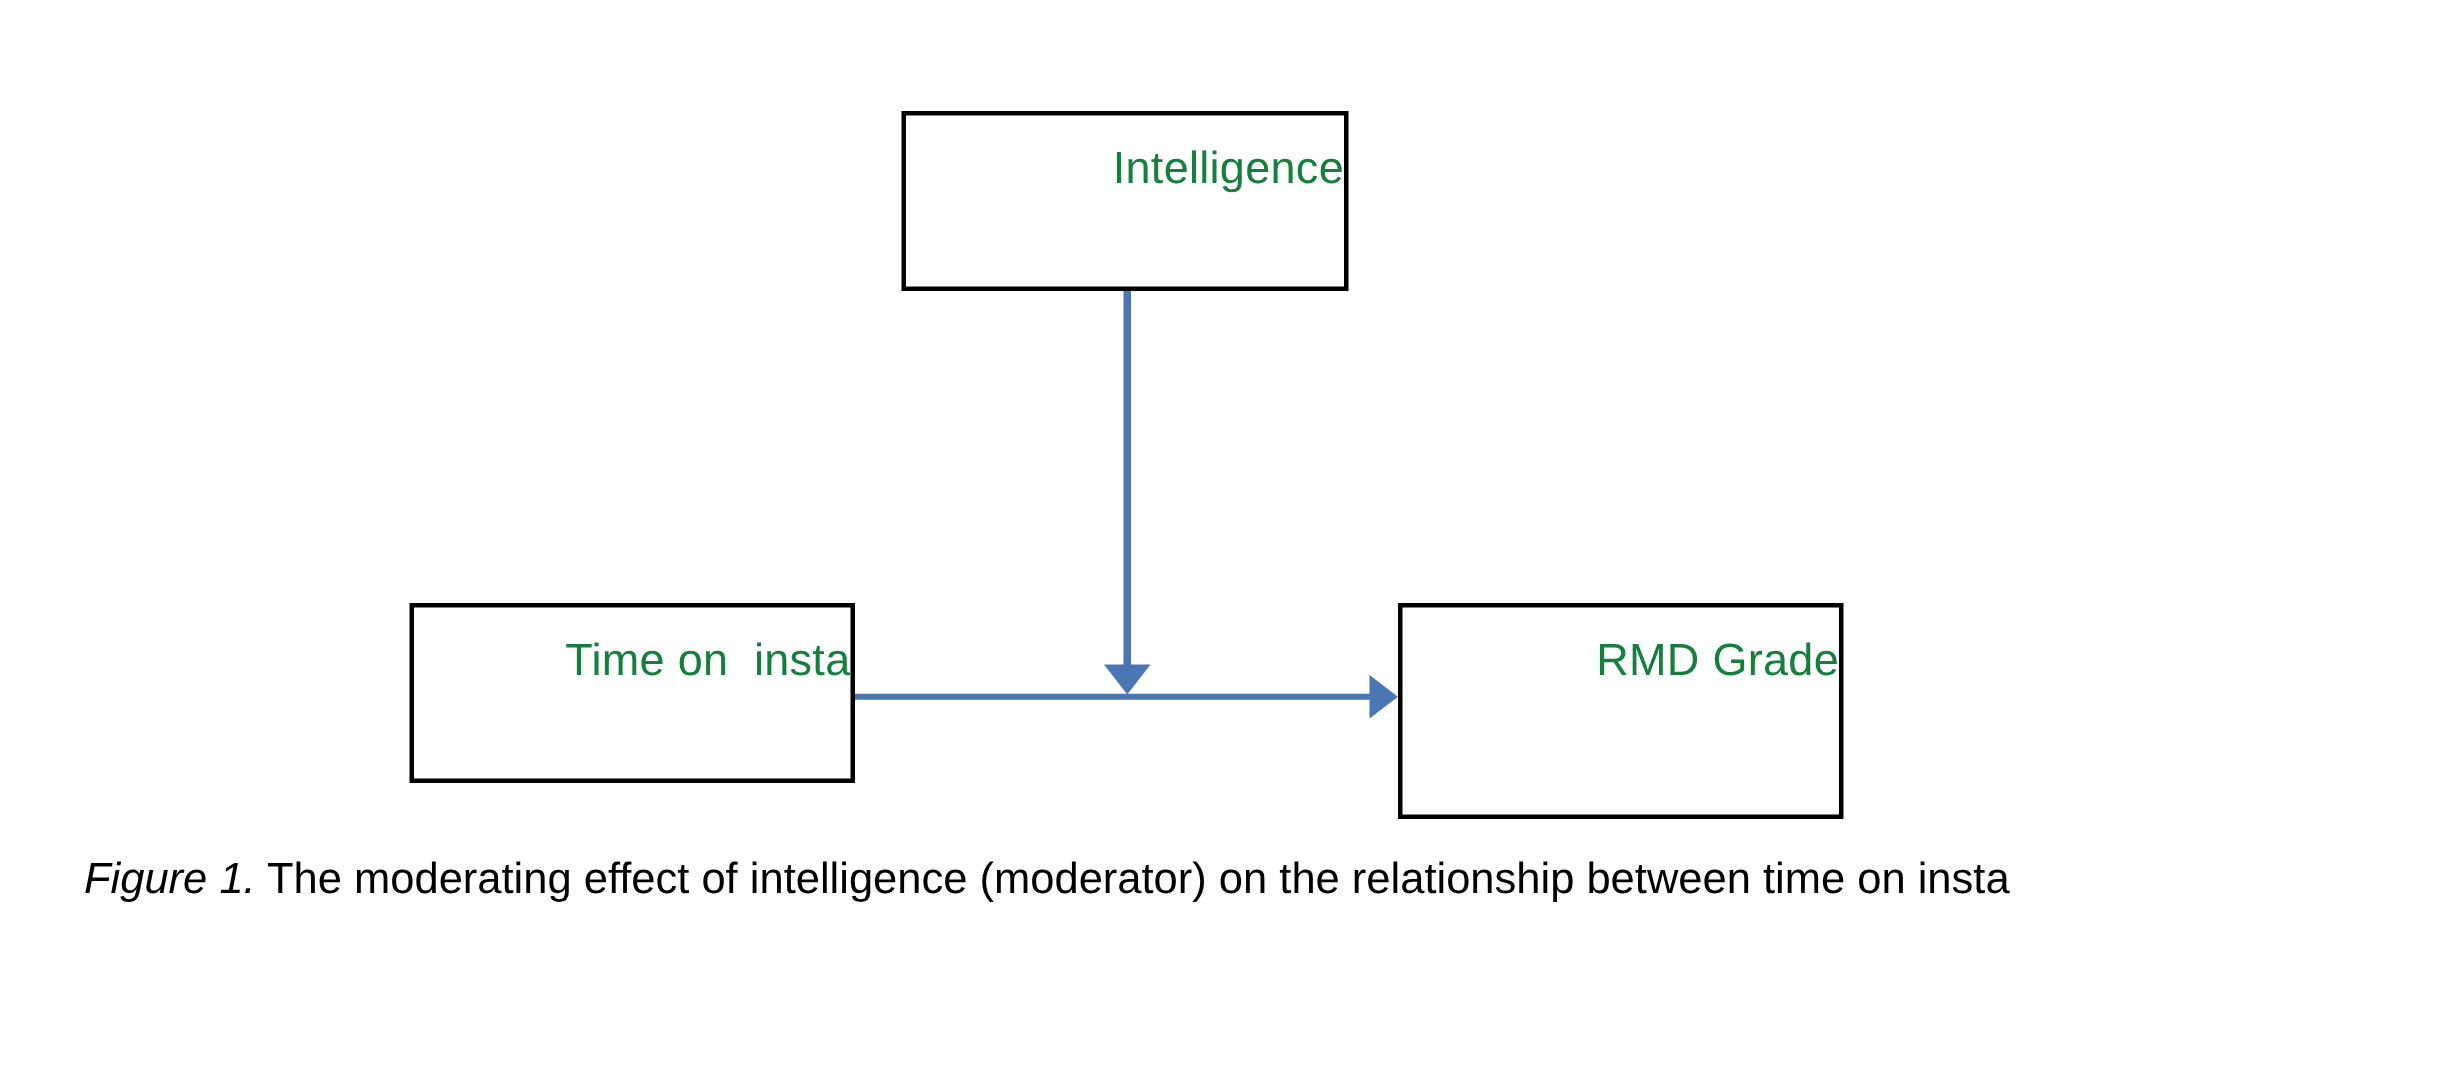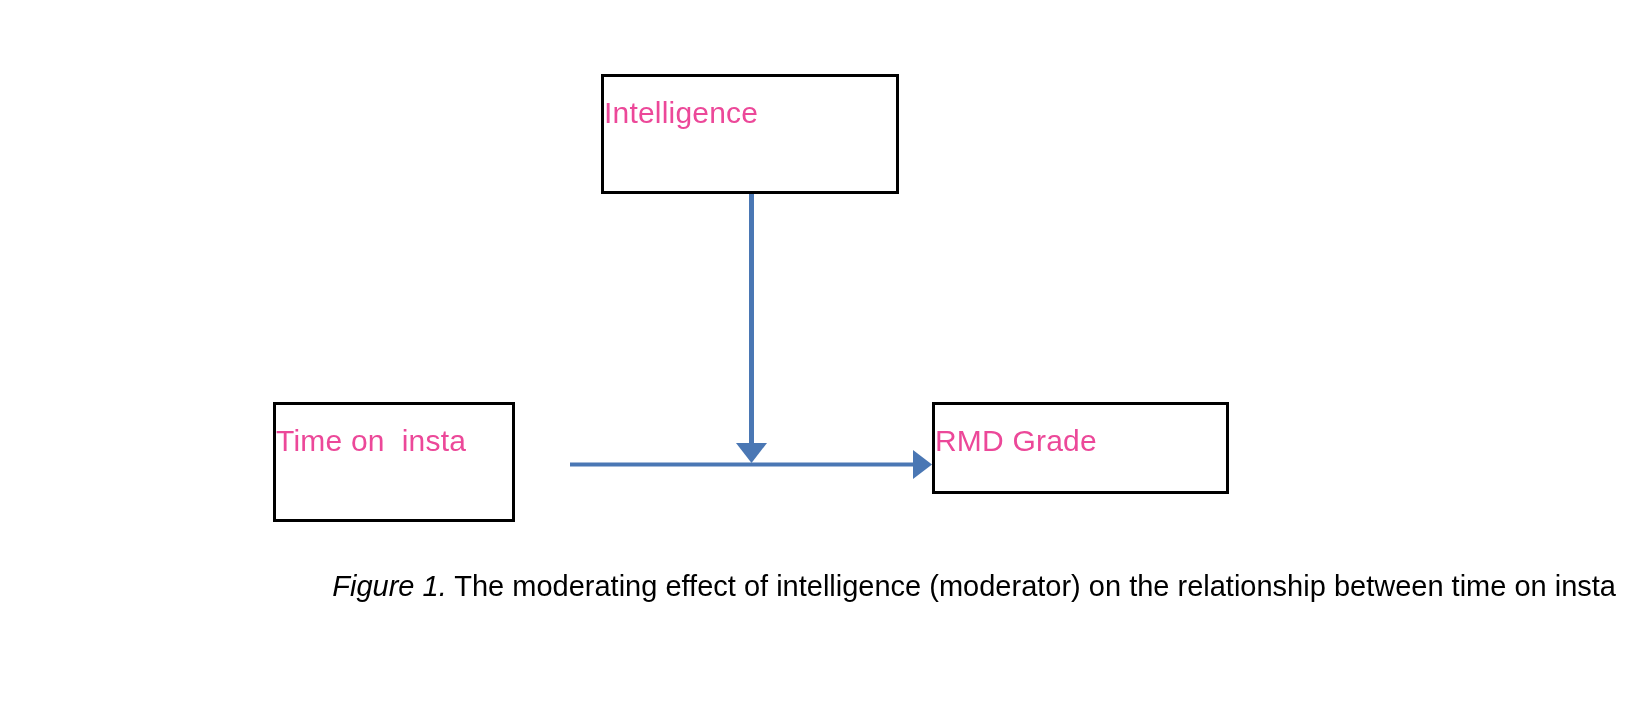--- a/index.html
+++ b/index.html
@@ -29,49 +29,49 @@
     position: absolute;
     box-sizing: border-box;
     background: #ffffff;
     border: 3px solid #000000;
     z-index: 3;
   }
   .node-label {
     position: absolute;
     left: 0;
     right: 0;
-    text-align: left;
+    text-align: right;
     font-size: 30px;
     line-height: 36px;
     letter-spacing: 0.2px;
-    color: #ec4899;
+    color: #15803d;
     white-space: pre;
   }
 
   #node-intelligence {
     left: 601px;
     top: 74px;
     width: 298px;
     height: 120px;
   }
   #node-intelligence .node-label { top: 18px; }
 
   #node-time-on-insta {
     left: 273px;
     top: 402px;
-    width: 242px;
+    width: 297px;
     height: 120px;
   }
   #node-time-on-insta .node-label { top: 18px; }
 
   #node-rmd-grade {
     left: 932px;
     top: 402px;
     width: 297px;
-    height: 92px;
+    height: 144px;
   }
   #node-rmd-grade .node-label { top: 18px; }
 
   
   #connectors {
     position: absolute;
     left: 0;
     top: 0;
     width: 1636px;
     height: 718px;
@@ -81,21 +81,20 @@
 
   
   #figure-caption {
     position: absolute;
     left: 56px;
     top: 558px;
     width: 1560px;
     font-size: 29px;
     line-height: 57px;
     color: #000000;
-    text-align: right;
   }
   #figure-caption .caption-label {
     font-style: italic;
   }
 </style>
 </head>
 <body>
 
 <div id="figure-canvas">
 

